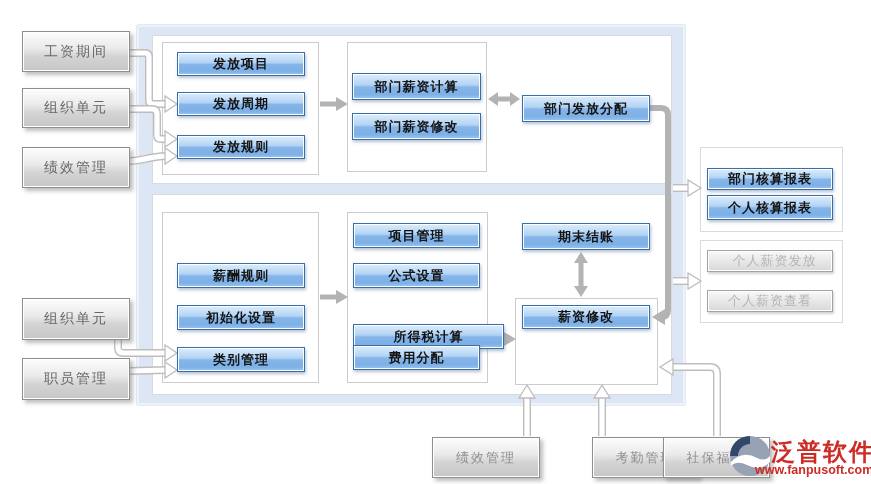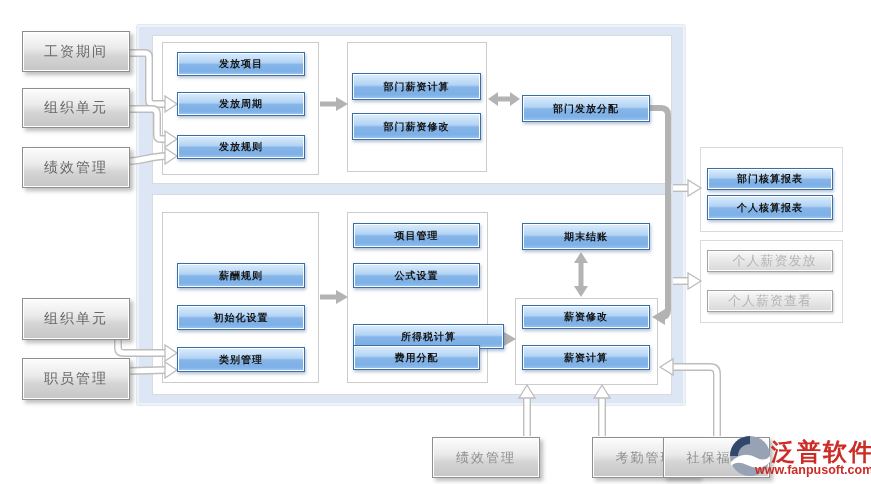--- a/index.html
+++ b/index.html
@@ -18,21 +18,21 @@
   
   .panel { background:#ffffff; border:1px solid #d7dbe0; }
   .subpanel { background:#ffffff; border:1px solid #cccccc; }
 
   
   .bbox {
     display:flex; align-items:center; justify-content:center;
     border:1px solid #3b6ea5;
     background:linear-gradient(180deg,#dcedfc 0%,#b2d3f4 44%,#86b5e9 52%,#7db0e6 82%,#9cc5f0 100%);
     box-shadow:1px 2px 3px rgba(90,120,160,0.45), inset 0 0 0 1px rgba(255,255,255,0.95);
-    color:#141414; font-weight:bold; font-size:10px; letter-spacing:1px;
+    color:#141414; font-weight:bold; font-size:13px; letter-spacing:1px;
   }
 
   
   .gbox {
     display:flex; align-items:center; justify-content:center;
     border:1px solid #8e8e8e;
     background:linear-gradient(180deg,#fdfdfd 0%,#eaeaea 42%,#d4d4d4 62%,#c6c6c6 100%);
     box-shadow:3px 3px 4px rgba(110,110,110,0.45), inset 0 0 0 1px #ffffff;
     color:#686868; font-size:14px; letter-spacing:2px;
   }
@@ -213,23 +213,20 @@
       <span>所得税计算</span>
     </div>
   <div class="abs bbox" style="left:353px;top:345px;width:127px;height:25px;">
       <span>费用分配</span>
     </div>
   <div class="abs bbox" style="left:522px;top:223px;width:128px;height:27px;">
       <span>期末结账</span>
     </div>
   <div class="abs bbox" style="left:522px;top:305px;width:128px;height:24px;">
       <span>薪资修改</span>
-    </div>
-  <div class="abs bbox" style="left:522px;top:345px;width:128px;height:25px;">
-      <span>薪资计算</span>
     </div>
 
   <div class="abs bbox" style="left:707px;top:168px;width:126px;height:22px;">
       <span>部门核算报表</span>
     </div>
   <div class="abs bbox" style="left:707px;top:195px;width:126px;height:25px;">
       <span>个人核算报表</span>
     </div>
   <div class="abs gbox-light" style="left:707px;top:250px;width:126px;height:22px;padding-left:9px;">
       <span>个人薪资发放</span>

